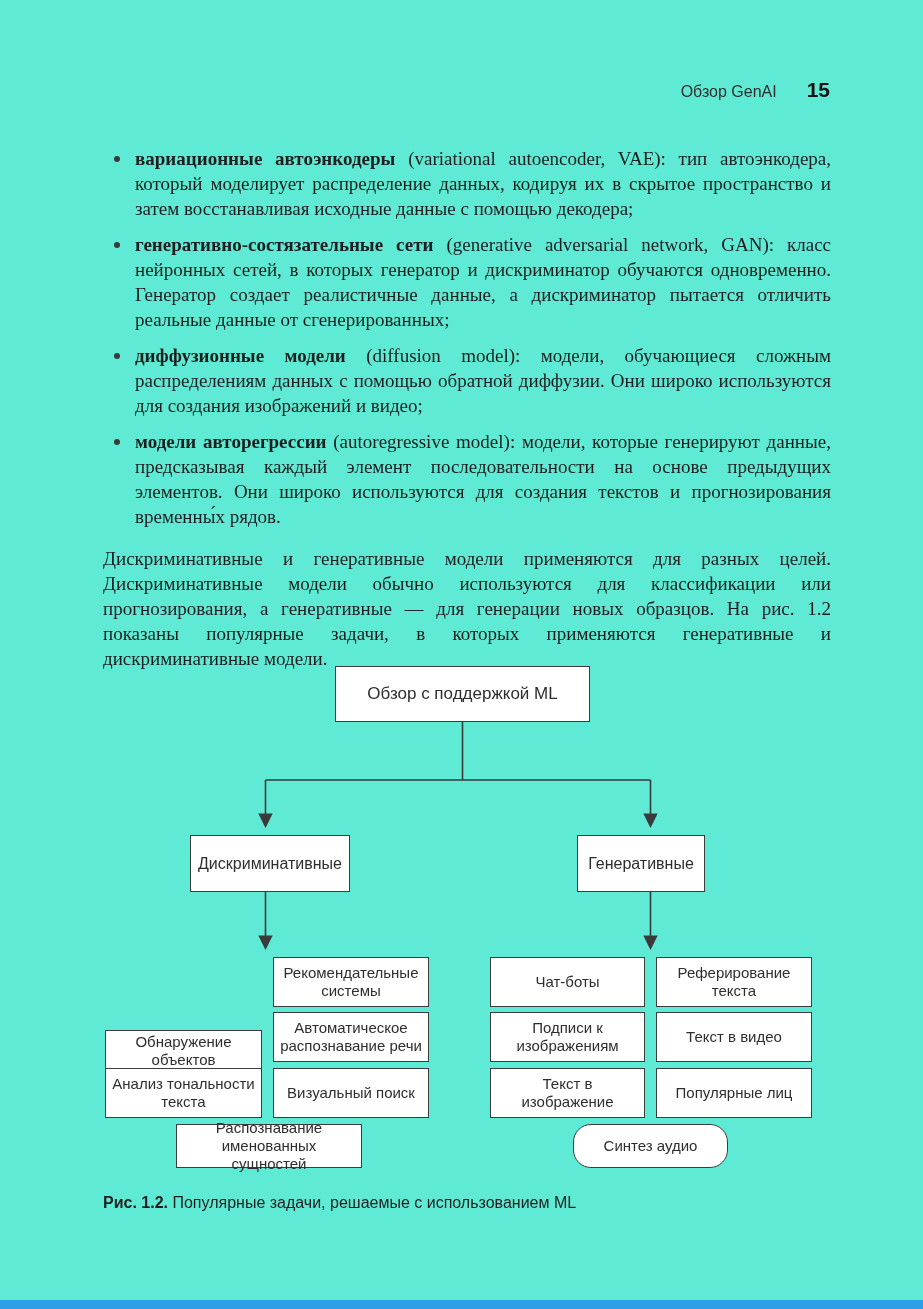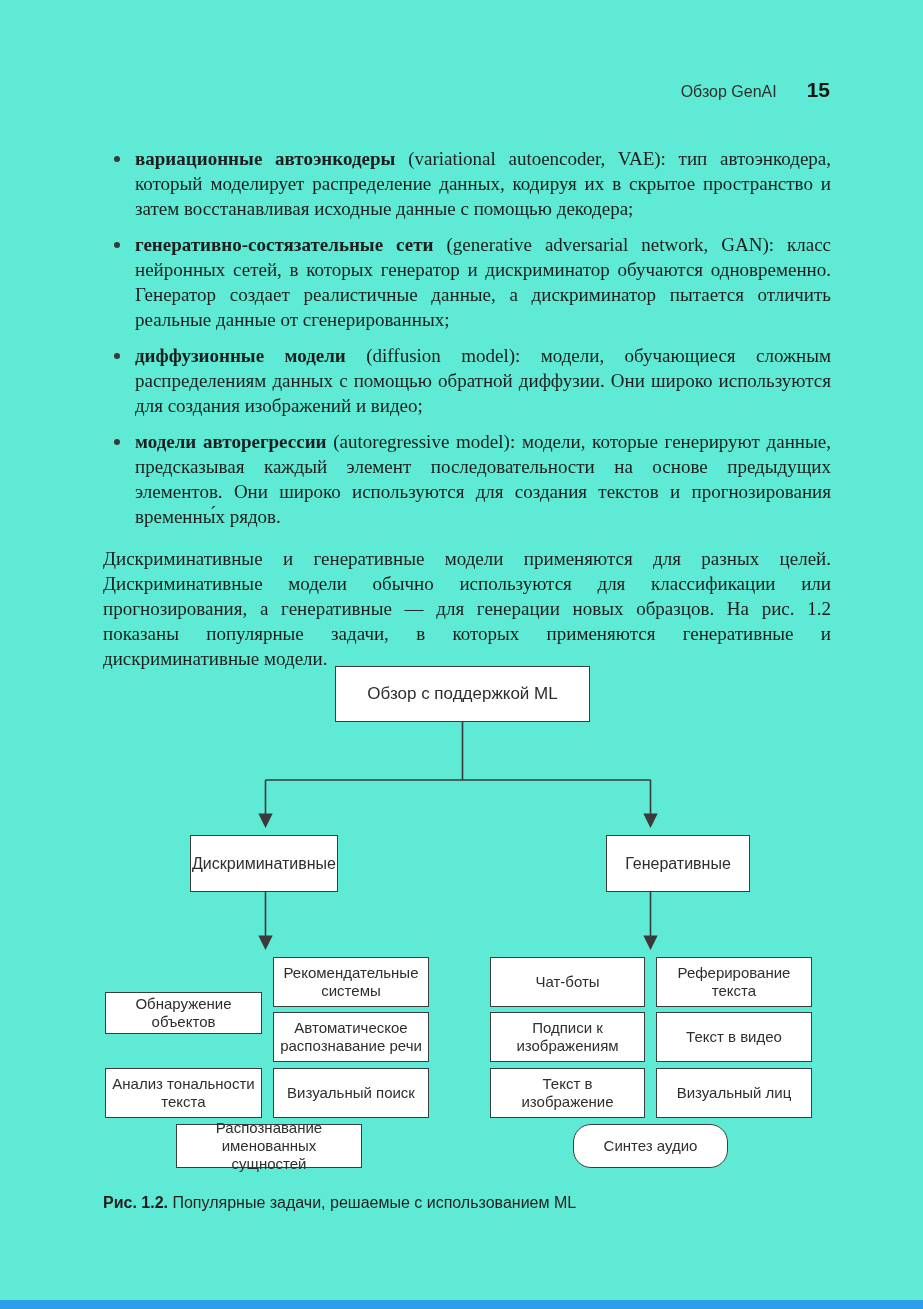--- a/index.html
+++ b/index.html
@@ -22,26 +22,26 @@
   .para{margin-top:17px;font-size:19px;line-height:25px;text-align:justify;hyphens:auto;}
 
   
   .diagram{position:absolute;left:0;top:650px;width:923px;height:530px;
            font-family:"Liberation Sans",sans-serif;color:#2e2e2e;}
   .connectors{position:absolute;left:0;top:0;width:923px;height:530px;}
   .dbox{position:absolute;border:1.5px solid #3c3c3c;background:#ffffff;box-sizing:border-box;
         display:flex;align-items:center;justify-content:center;text-align:center;
         line-height:1.22;padding:2px 6px;}
   .root   {left:335px;top:16px;width:255px;height:56px;font-size:17px;}
-  .b-left {left:190px;top:185px;width:148px;height:57px;font-size:16px;}
-  .b-right{left:606px;top:185px;width:144px;height:57px;font-size:16px;}
+  .b-left {left:190px;top:185px;width:160px;height:57px;font-size:16px;}
+  .b-right{left:577px;top:185px;width:128px;height:57px;font-size:16px;}
   .leaf{font-size:15px;}
   .lf1{left:105px;top:307px;width:157px;height:50px;}
   .lf2{left:273px;top:307px;width:156px;height:50px;}
-  .lf3{left:105px;top:342px;width:157px;height:42px;}
+  .lf3{left:105px;top:380px;width:157px;height:42px;}
   .lf4{left:273px;top:362px;width:156px;height:50px;}
   .lf5{left:105px;top:418px;width:157px;height:50px;}
   .lf6{left:273px;top:418px;width:156px;height:50px;}
   .lf7{left:176px;top:474px;width:186px;height:44px;}
   .rf1{left:490px;top:307px;width:155px;height:50px;}
   .rf2{left:656px;top:307px;width:156px;height:50px;}
   .rf3{left:490px;top:362px;width:155px;height:50px;}
   .rf4{left:656px;top:362px;width:156px;height:50px;}
   .rf5{left:490px;top:418px;width:155px;height:50px;}
   .rf6{left:656px;top:418px;width:156px;height:50px;}
@@ -112,21 +112,21 @@
     <div class="dbox leaf lf4">Автоматическое распознавание речи</div>
     <div class="dbox leaf lf5">Анализ тональности текста</div>
     <div class="dbox leaf lf6">Визуальный поиск</div>
     <div class="dbox leaf lf7">Распознавание именованных сущностей</div>
 
     <div class="dbox leaf rf1">Чат-боты</div>
     <div class="dbox leaf rf2">Реферирование текста</div>
     <div class="dbox leaf rf3">Подписи к изображениям</div>
     <div class="dbox leaf rf4">Текст в видео</div>
     <div class="dbox leaf rf5">Текст в изображение</div>
-    <div class="dbox leaf rf6">Визуальный лиц</div>
+    <div class="dbox leaf rf6">Популярные лиц</div>
     <div class="dbox leaf rf7">Синтез аудио</div>
   </div>
 
   <div class="caption">
     <span class="cap-label">Рис. 1.2.</span><span> Популярные задачи, решаемые с использованием ML</span>
   </div>
 
   <div class="footer-bar" style="background-color: rgb(46, 159, 230);"></div>
 </div>
 

